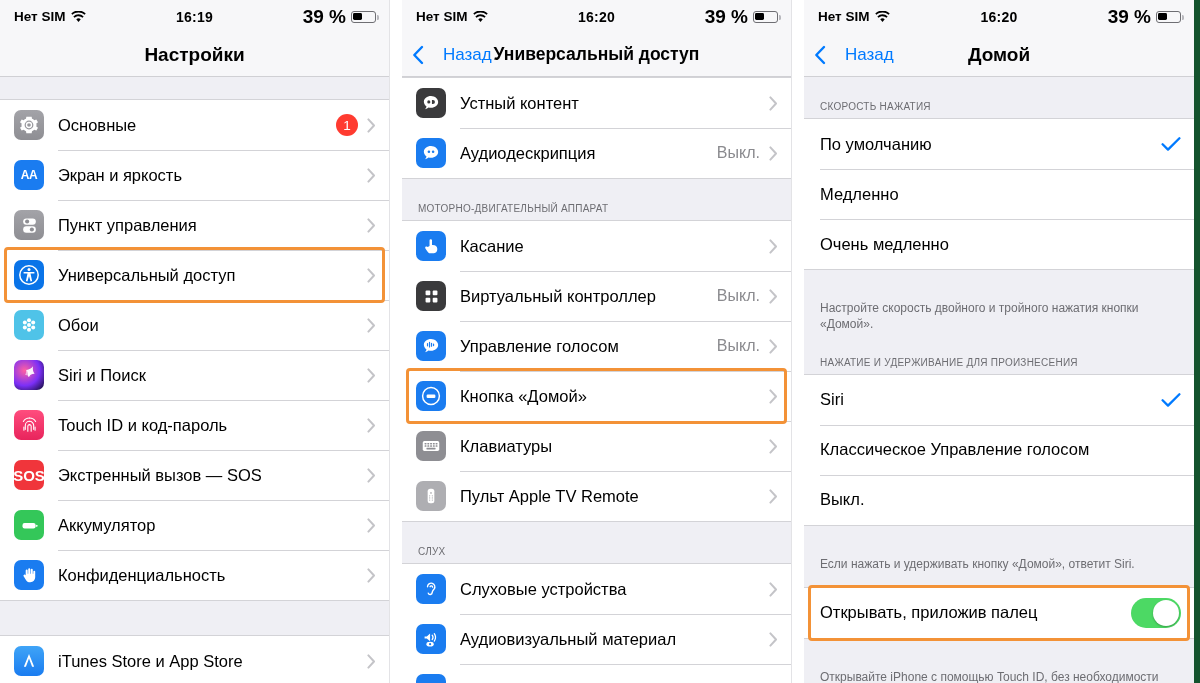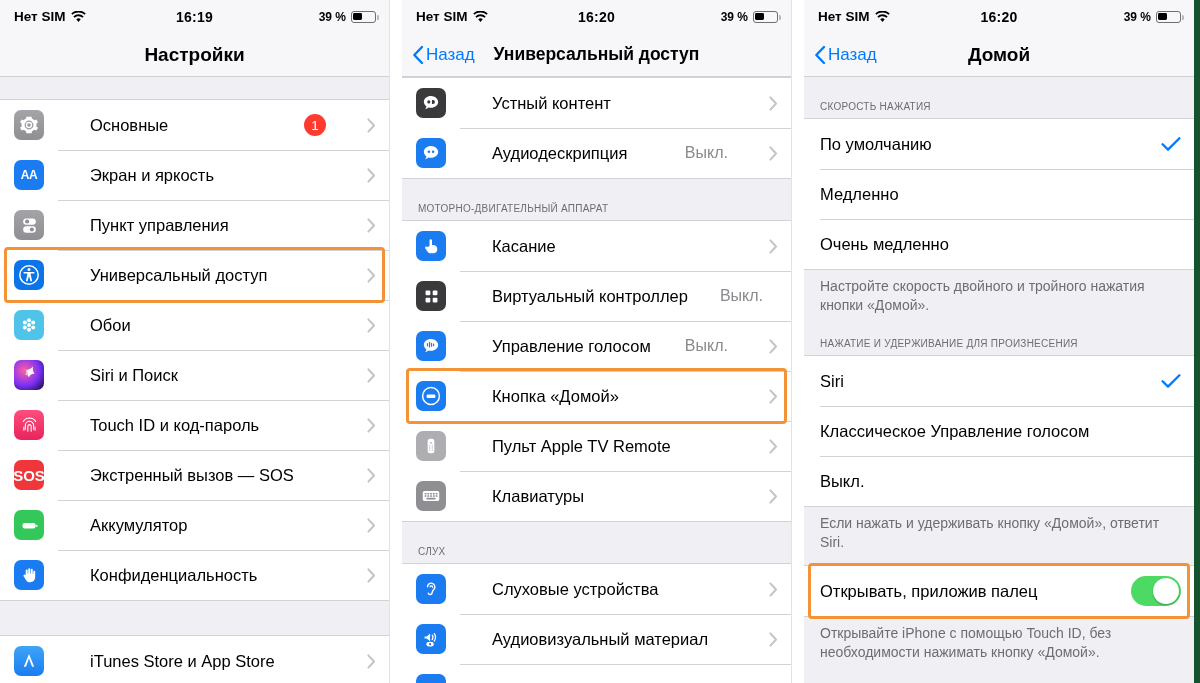--- a/index.html
+++ b/index.html
@@ -32,21 +32,21 @@
     display: flex;
     align-items: center;
     padding: 0 13px 0 14px;
     position: relative;
   }
   .sb-left { display:flex; align-items:center; gap:6px; font-size:13.5px; font-weight:600; color:#000; }
   .sb-center {
     position:absolute; left:0; right:0; text-align:center;
     font-size:14px; font-weight:700; color:#000; letter-spacing:.2px;
   }
-  .sb-right { margin-left:auto; display:flex; align-items:center; gap:5px; font-size:12px; font-weight:600; color:#000; z-index:2;}
+  .sb-right { margin-left:auto; display:flex; align-items:center; gap:5px; font-size:19px; font-weight:600; color:#000; z-index:2;}
   .wifi { width:15px; height:12px; display:block; }
   .batt { position:relative; width:25px; height:12px; border:1.3px solid #6e6e73; border-radius:3px; }
   .batt::after { content:""; position:absolute; right:-4px; top:3.2px; width:2px; height:5px; background:#b8b8bd; border-radius:0 1.5px 1.5px 0; }
   .batt-fill { position:absolute; left:1.2px; top:1.2px; bottom:1.2px; width:39%; background:#000; border-radius:1.4px; }
 
   
   .navbar {
     height: 44px;
     background: #f7f7f9;
     border-bottom: 0.5px solid #d0d0d4;
@@ -55,41 +55,40 @@
     position: relative;
     padding: 0 10px;
   }
   .nav-title {
     position:absolute; left:0; right:0; text-align:center;
     font-size:17.5px; font-weight:700; color:#000;
     pointer-events:none;
   }
   .nav-title.big { font-size:19px; }
   .back {
-    display:flex; align-items:center; gap:2px;
+    display:flex; align-items:center; gap:19px;
     color:#007aff; font-size:17px; z-index:2; cursor:pointer;
   }
   .back svg { display:block; }
 
   
   .scroll { height: calc(683px - 77px); overflow:hidden; background:#efeff4; }
   .spacer { height: 22px; background:#efeff4; }
   .spacer.sm { height: 14px; }
   .spacer.lg { height: 34px; }
 
   .group { background:#ffffff; border-top:0.5px solid #d3d3d7; border-bottom:0.5px solid #d3d3d7; }
 
   .row {
     display:flex; align-items:center;
     height:50px;
     background:#fff;
     padding-left:14px; padding-right:13px;
     position:relative;
     cursor:pointer;
-    gap:32px;
   }
   .row + .row::before {
     content:""; position:absolute; left:58px; right:0; top:0;
     height:0.5px; background:#d3d3d7;
   }
   .row.plain + .row.plain::before { left:16px; }
   .row.plain { padding-left:16px; }
 
   .ico {
     width:30px; height:30px; border-radius:7px;
@@ -114,22 +113,22 @@
   
   .sechdr {
     font-size:10px; color:#6d6d72; letter-spacing:.25px;
     padding: 0 8px 6px 16px;
     background:#efeff4;
     text-transform:uppercase;
   }
   .sechdr-wrap { background:#efeff4; padding-top:24px; }
 
   .footnote {
-    font-size:14px; color:#6d6d72; line-height:1.33;
-    padding:7px 16px 0 16px; background:#efeff4;
+    font-size:12px; color:#6d6d72; line-height:1.33;
+    padding:7px 16px 0 16px; background:#efeff4;margin-top:24px;
   }
 
   
   .hl { position:relative; }
   .hl::after {
     content:""; position:absolute;
     left:4px; right:4px; top:-3px; bottom:-3px;
     border:3px solid #f39237; border-radius:4px;
     pointer-events:none; z-index:5;
   }
@@ -509,42 +508,20 @@
               </svg>
           </span>
           <span class="label">Кнопка «Домой»</span>
           <span class="chev">
               <svg width="9" height="15" viewBox="0 0 9 15">
                 <path fill="none" stroke="#c4c4c8" stroke-width="2" stroke-linecap="round" stroke-linejoin="round" d="M1.4 1.4 7 7.5l-5.6 6.1"></path>
               </svg>
             </span>
         </div>
         <div class="row">
-          <span class="ico graylight">
-            <svg width="20" height="20" viewBox="0 0 24 24">
-                <rect x="8" y="3.4" width="8" height="17.2" rx="3" fill="#fff"></rect>
-                <g fill="#aeaeb2">
-                  <circle cx="12" cy="8.3" r="1"></circle>
-                  <circle cx="10.4" cy="11.7" r=".75"></circle>
-                  <circle cx="13.6" cy="11.7" r=".75"></circle>
-                  <circle cx="10.4" cy="14.3" r=".75"></circle>
-                  <circle cx="13.6" cy="14.3" r=".75"></circle>
-                  <circle cx="10.4" cy="16.9" r=".75"></circle>
-                  <circle cx="13.6" cy="16.9" r=".75"></circle>
-                </g>
-              </svg>
-          </span>
-          <span class="label">Пульт Apple TV Remote</span>
-          <span class="chev">
-              <svg width="9" height="15" viewBox="0 0 9 15">
-                <path fill="none" stroke="#c4c4c8" stroke-width="2" stroke-linecap="round" stroke-linejoin="round" d="M1.4 1.4 7 7.5l-5.6 6.1"></path>
-              </svg>
-            </span>
-        </div>
-        <div class="row">
           <span class="ico gray">
             <svg width="22" height="22" viewBox="0 0 24 24">
                 <rect x="3" y="6.6" width="18" height="10.8" rx="1.8" fill="#fff"></rect>
                 <g fill="#8e8e93">
                   <rect x="5" y="8.6" width="2.1" height="1.7" rx=".4"></rect>
                   <rect x="8" y="8.6" width="2.1" height="1.7" rx=".4"></rect>
                   <rect x="11" y="8.6" width="2.1" height="1.7" rx=".4"></rect>
                   <rect x="14" y="8.6" width="2.1" height="1.7" rx=".4"></rect>
                   <rect x="17" y="8.6" width="2.1" height="1.7" rx=".4"></rect>
                   <rect x="5" y="11.2" width="2.1" height="1.7" rx=".4"></rect>
@@ -556,20 +533,42 @@
                 </g>
               </svg>
           </span>
           <span class="label">Клавиатуры</span>
           <span class="chev">
               <svg width="9" height="15" viewBox="0 0 9 15">
                 <path fill="none" stroke="#c4c4c8" stroke-width="2" stroke-linecap="round" stroke-linejoin="round" d="M1.4 1.4 7 7.5l-5.6 6.1"></path>
               </svg>
             </span>
         </div>
+        <div class="row">
+          <span class="ico graylight">
+            <svg width="20" height="20" viewBox="0 0 24 24">
+                <rect x="8" y="3.4" width="8" height="17.2" rx="3" fill="#fff"></rect>
+                <g fill="#aeaeb2">
+                  <circle cx="12" cy="8.3" r="1"></circle>
+                  <circle cx="10.4" cy="11.7" r=".75"></circle>
+                  <circle cx="13.6" cy="11.7" r=".75"></circle>
+                  <circle cx="10.4" cy="14.3" r=".75"></circle>
+                  <circle cx="13.6" cy="14.3" r=".75"></circle>
+                  <circle cx="10.4" cy="16.9" r=".75"></circle>
+                  <circle cx="13.6" cy="16.9" r=".75"></circle>
+                </g>
+              </svg>
+          </span>
+          <span class="label">Пульт Apple TV Remote</span>
+          <span class="chev">
+              <svg width="9" height="15" viewBox="0 0 9 15">
+                <path fill="none" stroke="#c4c4c8" stroke-width="2" stroke-linecap="round" stroke-linejoin="round" d="M1.4 1.4 7 7.5l-5.6 6.1"></path>
+              </svg>
+            </span>
+        </div>
       </div>
 
       <div class="sechdr-wrap">
         <div class="sechdr">СЛУХ</div>
       </div>
 
       <div class="group">
         <div class="row">
           <span class="ico blue">
             <svg width="22" height="22" viewBox="0 0 24 24" fill="none" stroke="#fff" stroke-width="1.5" stroke-linecap="round">

